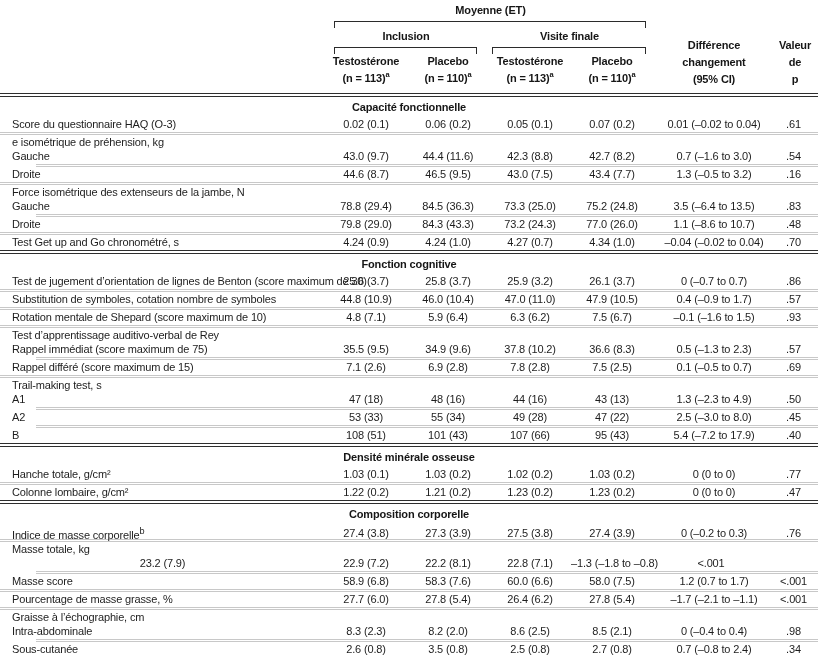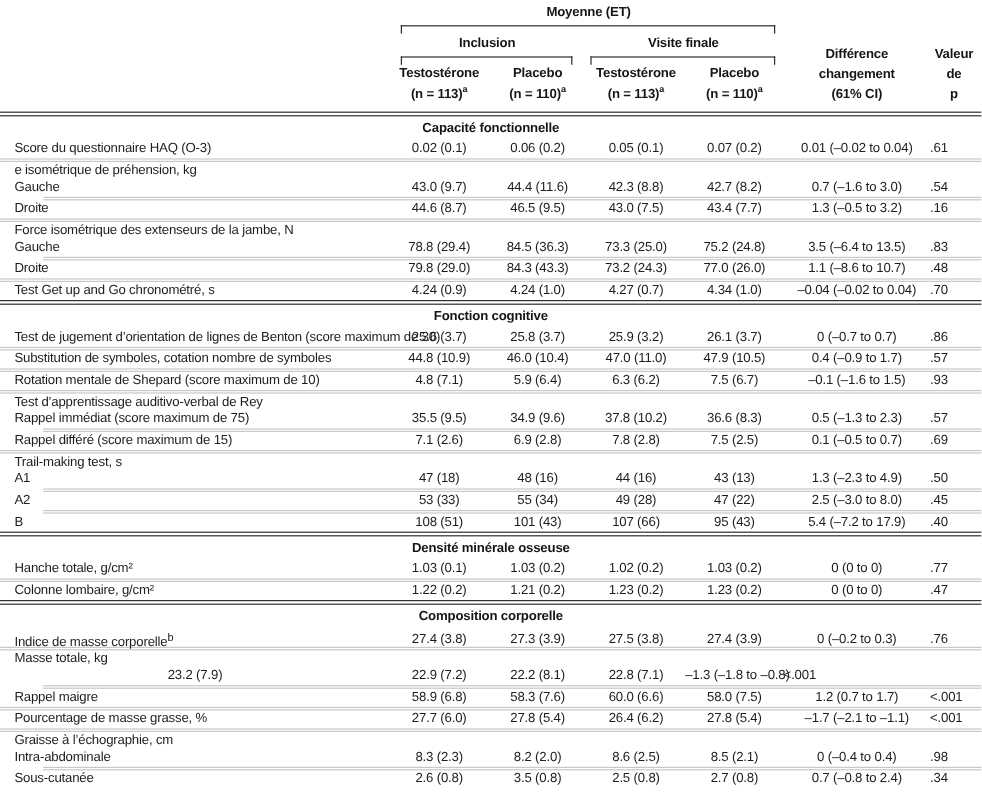--- a/index.html
+++ b/index.html
@@ -48,21 +48,21 @@
     grid-template-columns:325px 82px 82px 82px 82px 122px 43px;
     align-items:center;
     height:15px;
     line-height:15px;
   }
   .row.group{height:14px; line-height:14px;}
   .cell{white-space:nowrap;}
   .c-label{padding-left:12px; overflow:visible;}
   .c-label.indent{}
   .c-val{text-align:center;}
-  .c-p{text-align:left; padding-right:6px;}
+  .c-p{text-align:center; padding-right:6px;}
   .rule-gray{
     height:0;
     border-top:3px double #c8c8c8;
   }
   .rule-gray.indent{margin-left:36px;}
 </style>
 </head>
 <body>
 
 <div id="table">
@@ -89,21 +89,21 @@
       <span>(n = 113)</span><sup>a</sup>
     </div>
     <div class="h-abs h-col" style="left:571px;width:82px;top:55px;">
       <span>Placebo</span><br>
       <span>(n = 110)</span><sup>a</sup>
     </div>
 
     <div class="h-abs h-block" style="left:653px;width:122px;top:37px;">
       <span>Différence</span><br>
       <span>changement</span><br>
-      <span>(61% CI)</span>
+      <span>(95% CI)</span>
     </div>
     <div class="h-abs h-block" style="left:775px;width:40px;top:37px;">
       <span>Valeur</span><br>
       <span>de</span><br>
       <span>p</span>
     </div>
   </div>
 
   <div id="table-body">
       <div class="section-title">Capacité fonctionnelle</div>
@@ -295,21 +295,21 @@
       <div class="row">
         <div class="cell c-val">23.2 (7.9)</div>
         <div class="cell c-val">22.9 (7.2)</div>
         <div class="cell c-val">22.2 (8.1)</div>
         <div class="cell c-val">22.8 (7.1)</div>
         <div class="cell c-val">–1.3 (–1.8 to –0.8)</div>
         <div class="cell c-p">&lt;.001</div>
       </div>
       <div class="rule-gray indent"></div>
       <div class="row">
-        <div class="cell c-label indent"><span>Rappel maigre</span></div>
+        <div class="cell c-label indent"><span>Masse score</span></div>
         <div class="cell c-val">58.9 (6.8)</div>
         <div class="cell c-val">58.3 (7.6)</div>
         <div class="cell c-val">60.0 (6.6)</div>
         <div class="cell c-val">58.0 (7.5)</div>
         <div class="cell c-val">1.2 (0.7 to 1.7)</div>
         <div class="cell c-p">&lt;.001</div>
       </div>
       <div class="rule-gray"></div>
       <div class="row">
         <div class="cell c-label"><span>Pourcentage de masse grasse, %</span></div>

